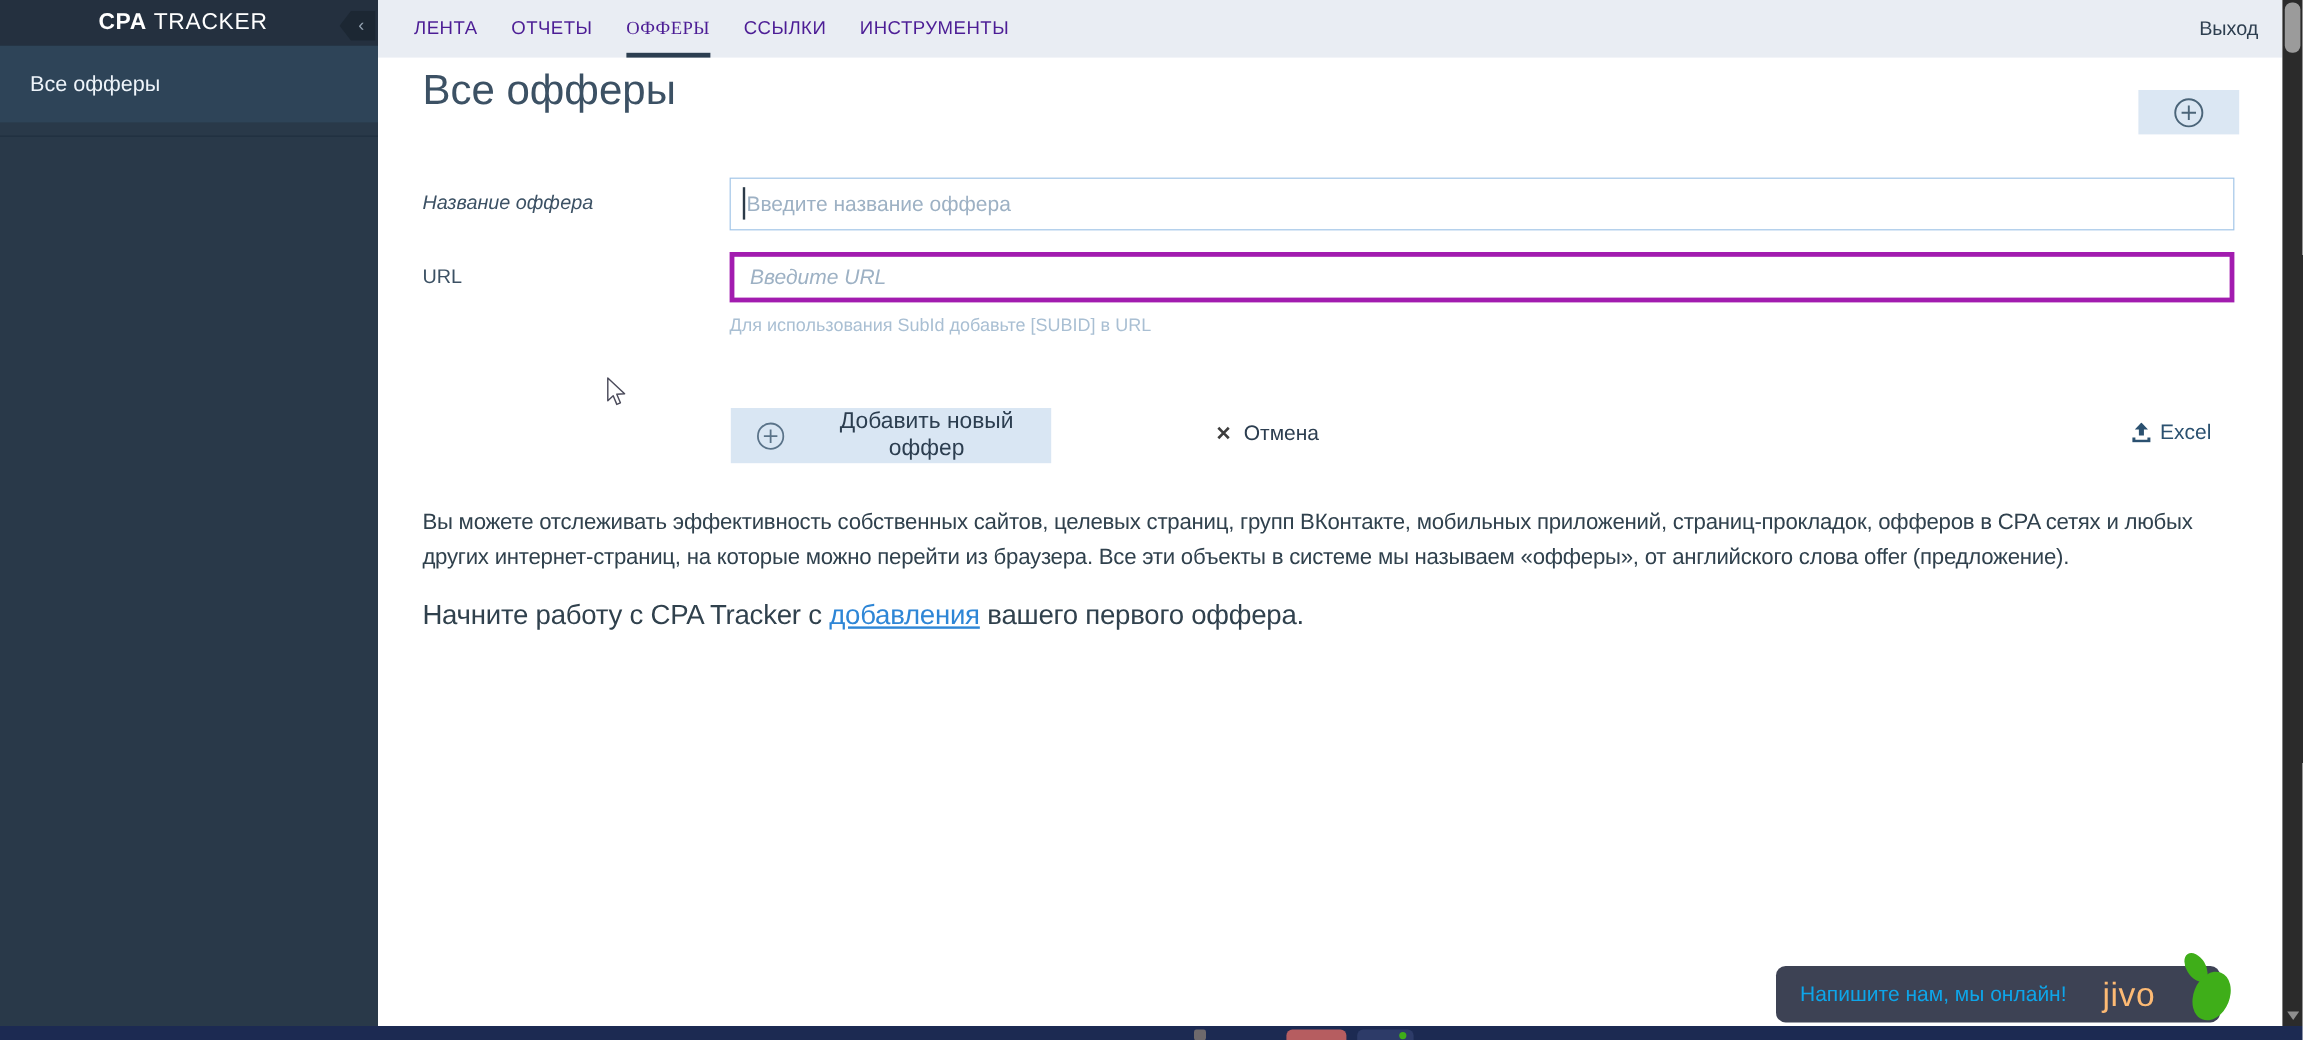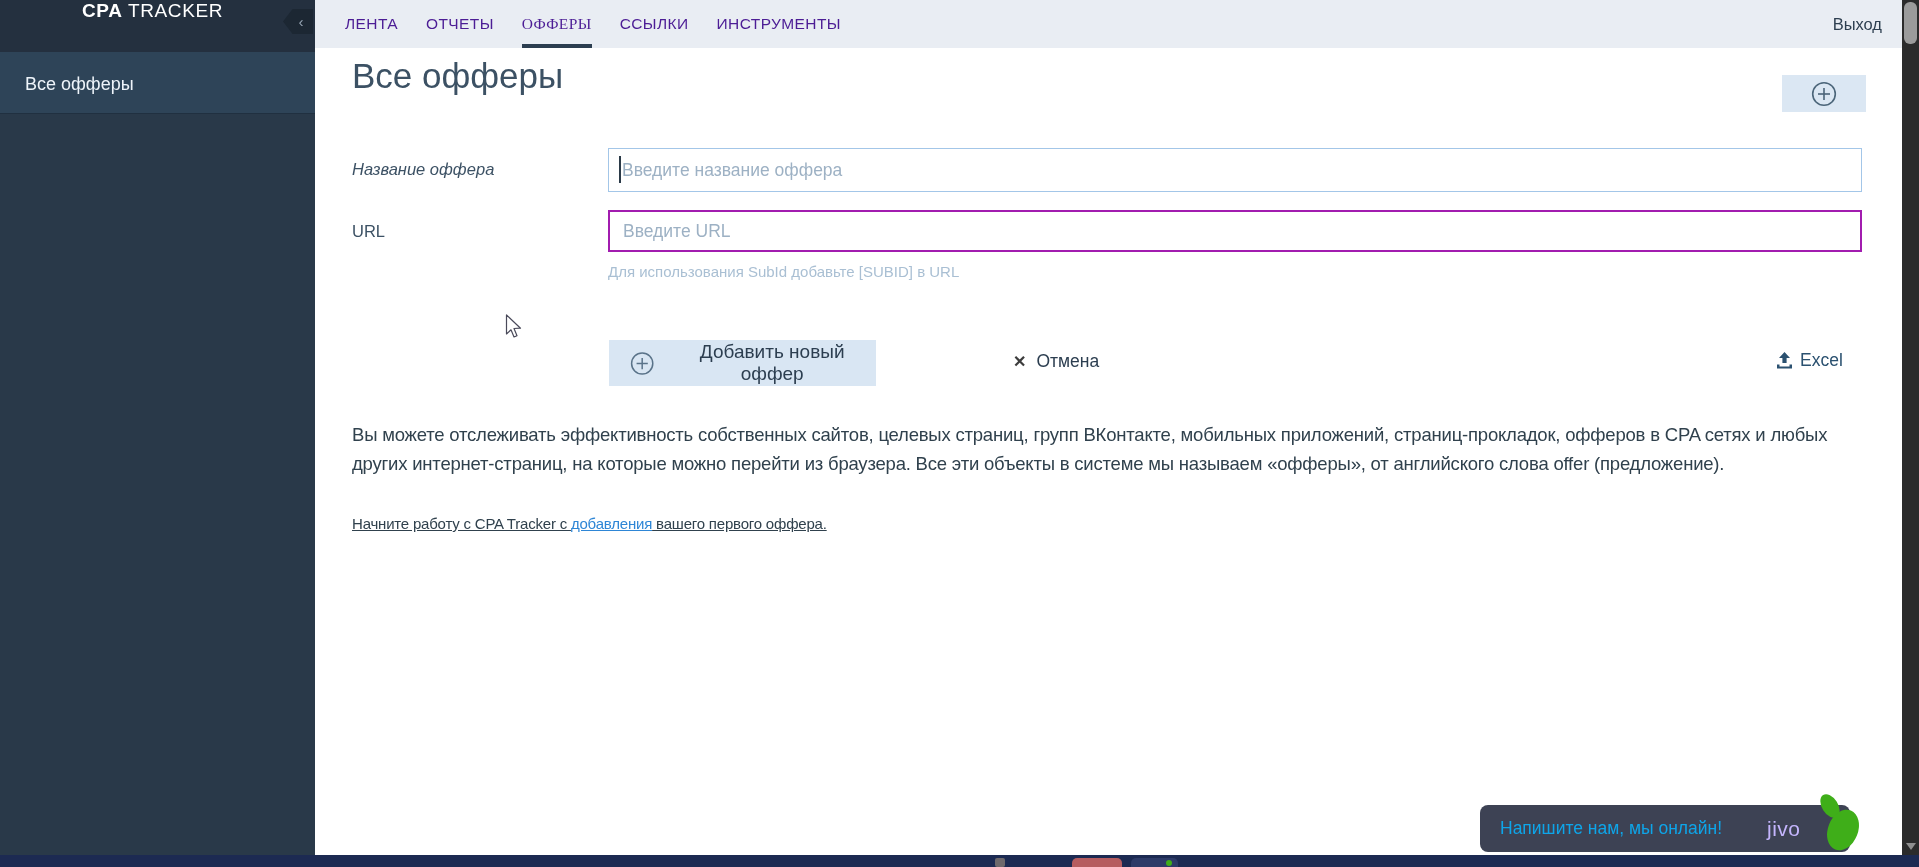--- a/index.html
+++ b/index.html
@@ -2,21 +2,21 @@
 <html><head>
 <meta charset="utf-8">
 <style>
   * { margin:0; padding:0; box-sizing:border-box; }
   html,body { width:1919px; height:867px; overflow:hidden; }
   body { font-family:"Liberation Sans", sans-serif; }
   .app { position:relative; width:1919px; height:867px; background:#ffffff; overflow:hidden; }
 
   
   .sidebar { position:absolute; left:0; top:0; width:315px; height:855px; background:#293949; }
-  .sidebar-header { position:relative; height:52px; background:#24303f; display:flex; }
+  .sidebar-header { position:relative; height:38px; background:#24303f; display:flex; align-items:center; }
   .logo { padding-left:82px; color:#ffffff; font-size:19px; letter-spacing:.6px; white-space:nowrap; }
   .logo b { font-weight:700; }
   .collapse-btn { position:absolute; left:283px; top:9px; width:30px; height:25px; background:#1c2733;
     clip-path:polygon(32% 0,100% 0,100% 100%,32% 100%,0 50%);
     color:#97a5b4; display:flex; align-items:center; justify-content:center; font-size:15px; cursor:pointer; }
   .collapse-btn span { margin-left:6px; }
   .sidebar-item-active { height:64px; background:#2e4458; color:#eef4fa; display:flex; align-items:center;
     padding-left:25px; font-size:18px; cursor:pointer; }
   .sidebar-rest { position:absolute; top:113px; left:0; right:0; bottom:0; background:#293949; border-top:1px solid #203040; }
 
@@ -32,51 +32,51 @@
   .page-title { position:absolute; left:352px; top:56px; font-size:35px; font-weight:300; color:#3c5164; }
   .add-btn { position:absolute; left:1782px; top:75px; width:84px; height:37px; background:#dbe7f3;
     border:none; display:flex; align-items:center; justify-content:center; cursor:pointer; }
   .form-label { position:absolute; font-size:16.5px; color:#3c5164; }
   .lbl-name { left:352px; top:160px;font-style:italic; }
   .lbl-url  { left:352px; top:222px; }
   .inp { position:absolute; left:608px; width:1254px; padding-left:13px; font-size:17.5px; color:#33475a;
     background:#fff; outline:none; font-family:"Liberation Sans", sans-serif; }
   .inp::placeholder { color:#9db1c4; opacity:1; }
   .inp-name { top:148px; height:44px; border:1px solid #a3c6e8; }
-  .inp-url  { top:210px; height:42px; border:2px solid #a21caf; }
+  .inp-url  { top:210px; height:42px; border:4px solid #a21caf;font-style:italic; }
   .caret { position:absolute; left:619px; top:156px; width:2px; height:27px; background:#2b3a48; }
   .hint { position:absolute; left:608px; top:263px; font-size:15px; color:#a9bfd3; }
 
   .submit-btn { position:absolute; left:609px; top:340px; width:267px; height:46px; background:#d9e6f3; border:none;
     display:flex; align-items:center; gap:14px; padding-left:21px; font-size:19px; color:#2c3e50; cursor:pointer;
     font-family:"Liberation Sans", sans-serif; }
   .cancel-btn { position:absolute; left:1013px; top:351px; display:flex; align-items:center; gap:10px;
     font-size:17.5px; color:#2c3e50; cursor:pointer; }
   .x-icon { font-size:16px; color:#3d3d3d; font-weight:700; }
   .excel-btn { position:absolute; left:1776px; top:350px; display:flex; align-items:center; gap:7px;
     font-size:17.5px; color:#2b5170; cursor:pointer; }
 
   .desc { position:absolute; left:352px; top:420px; width:1478px; font-size:18.5px; line-height:29px;
     color:#30414d; letter-spacing:-0.2px; }
-  .start { position:absolute; left:352px; top:515px; font-size:15px; color:#30414d; letter-spacing:-0.2px;text-decoration:underline; }
+  .start { position:absolute; left:352px; top:499px; font-size:23px; color:#30414d; letter-spacing:-0.2px; }
   .start a { color:#2e86d6; text-decoration:underline; cursor:pointer; }
 
   
   .scrollbar { position:absolute; right:0; top:0; width:17px; height:855px; background:#2b2b2b; }
   .scroll-thumb { position:absolute; left:2px; top:2px; width:13px; height:42px; background:#9b9b9b; border-radius:6px; cursor:pointer; }
   .scroll-down { position:absolute; left:0; bottom:2px; width:17px; height:14px; display:flex;
     align-items:center; justify-content:center; cursor:pointer; }
   .scroll-down::after { content:""; width:0; height:0; border-left:5px solid transparent;
     border-right:5px solid transparent; border-top:7px solid #8f8f8f; }
 
   
   .jivo { position:absolute; left:1480px; top:805px; width:370px; height:47px; background:#3d4254;
     border-radius:8px; display:flex; align-items:center; cursor:pointer; }
   .jivo-msg { padding-left:20px; color:#0ea5e9; font-size:17.5px; }
-  .jivo-brand { position:absolute; left:287px; color:#c4b5fd; font-size:21px; letter-spacing:.5px; }
+  .jivo-brand { position:absolute; left:272px; color:#fdba74; font-size:28px; letter-spacing:.5px; }
   .jivo-leaf { position:absolute; left:336px; top:-17px; width:44px; height:66px; }
 
   
   .bottombar { position:absolute; left:0; top:855px; width:1919px; height:12px; background:#1c2a52; }
   .tb-icon { position:absolute; left:995px; top:3px; width:10px; height:9px; background:#8a7f75; border-radius:2px; opacity:.75; }
   .tb-red { position:absolute; left:1072px; top:3px; width:50px; height:9px; background:#b65d60; border-radius:5px 5px 0 0; }
   .tb-blue { position:absolute; left:1131px; top:3px; width:47px; height:9px; background:#2d3b68; border-radius:5px 5px 0 0; }
   .tb-green-dot { position:absolute; left:35px; top:2px; width:6px; height:6px; background:#3fae19; border-radius:50%; }
 
   .cursor { position:absolute; left:505px; top:314px; pointer-events:none; }

